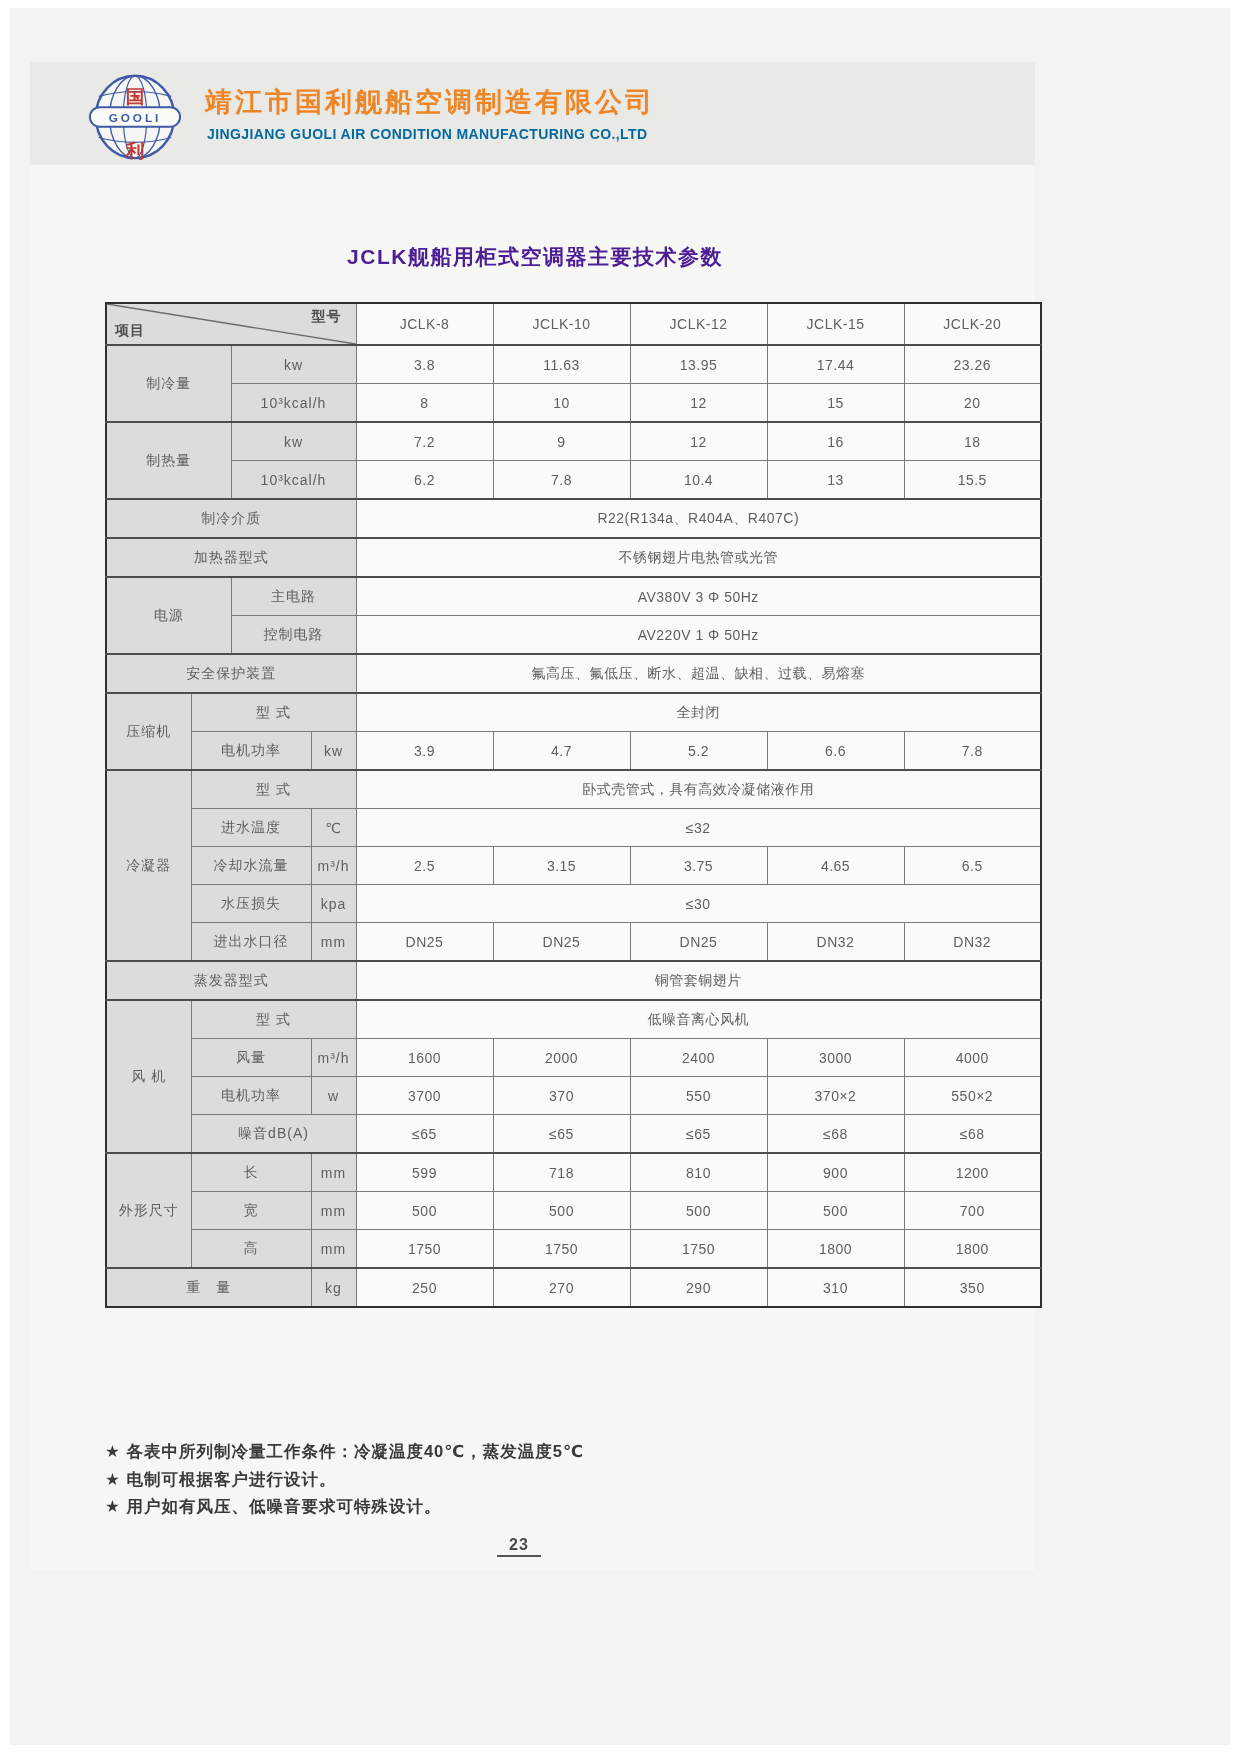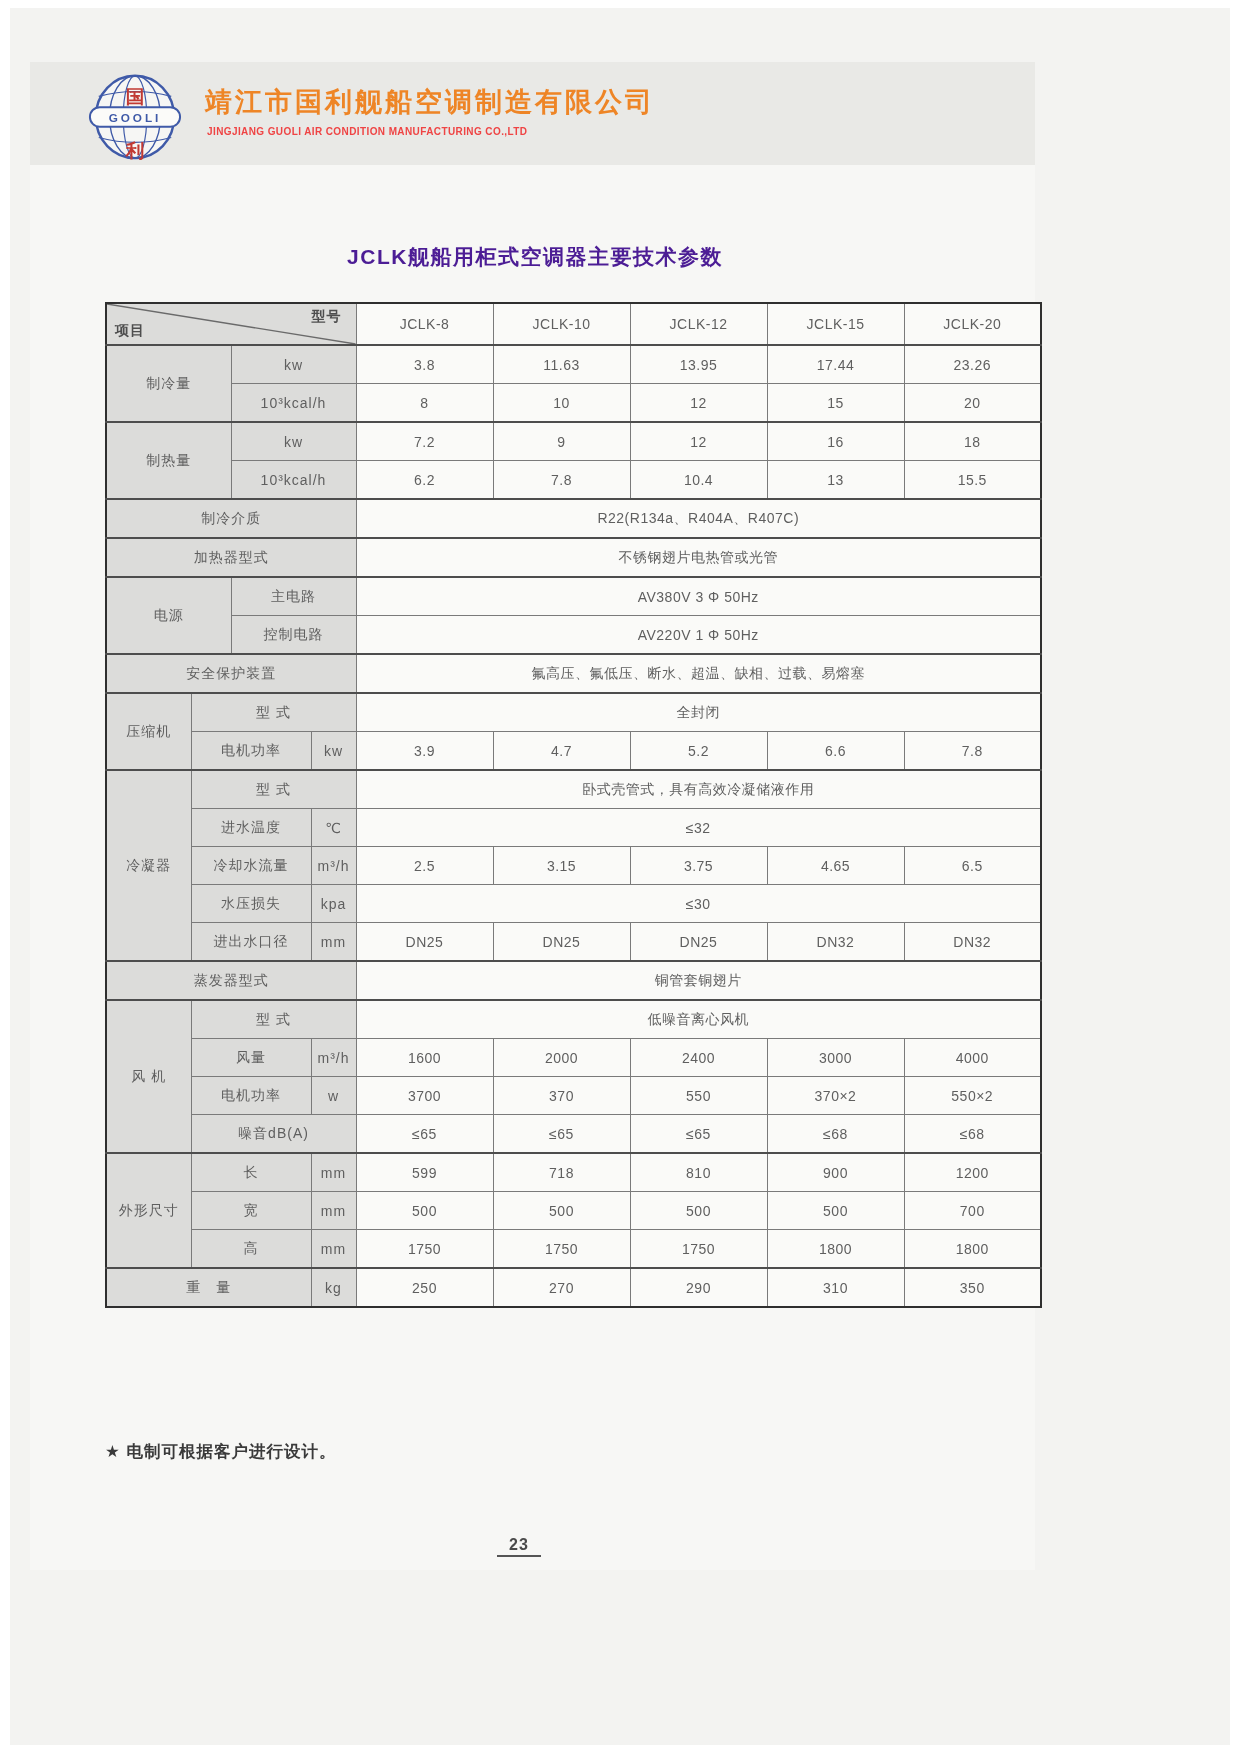--- a/index.html
+++ b/index.html
@@ -10,22 +10,22 @@
   }
   .scan{position:absolute;left:10px;top:8px;width:1220px;height:1737px;background:#f3f3f1;}
   .banner{position:absolute;left:30px;top:62px;width:1005px;height:103px;background:#e9e9e6;}
   .page-body{position:absolute;left:30px;top:165px;width:1005px;height:1405px;background:#f7f7f5;}
   .logo{position:absolute;left:86px;top:66px;width:98px;height:102px;}
   .company-cn{
     position:absolute;left:205px;top:84px;font-size:27px;font-weight:bold;
     color:#ee8526;letter-spacing:3px;white-space:nowrap;
   }
   .company-en{
-    position:absolute;left:207px;top:126px;font-size:10px;font-weight:bold;
-    color:#ef4444;letter-spacing:0.4px;white-space:nowrap;
+    position:absolute;left:207px;top:126px;font-size:14px;font-weight:bold;
+    color:#0369a1;letter-spacing:0.4px;white-space:nowrap;
   }
   .title{
     position:absolute;left:85px;top:243px;width:900px;text-align:center;
     font-size:21px;font-weight:bold;color:#4c1d95;letter-spacing:1.5px;
   }
   table.spec{
     position:absolute;left:105px;top:302px;width:935px;
     border-collapse:collapse;table-layout:fixed;
     background:#fafaf8;border:2.5px solid #2f2f2f;
   }
@@ -279,16 +279,18 @@
         <td class="cell-val">250</td>
         <td class="cell-val">270</td>
         <td class="cell-val">290</td>
         <td class="cell-val">310</td>
         <td class="cell-val">350</td>
       </tr>
     </tbody>
 </table>
 
 <div class="notes">
+    <div>★ 各表中所列制冷量工作条件：冷凝温度40℃，蒸发温度5℃</div>
     <div>★ 电制可根据客户进行设计。</div>
+    <div>★ 用户如有风压、低噪音要求可特殊设计。</div>
   </div>
 
 <div class="page-number">23</div>
 
 </body></html>

